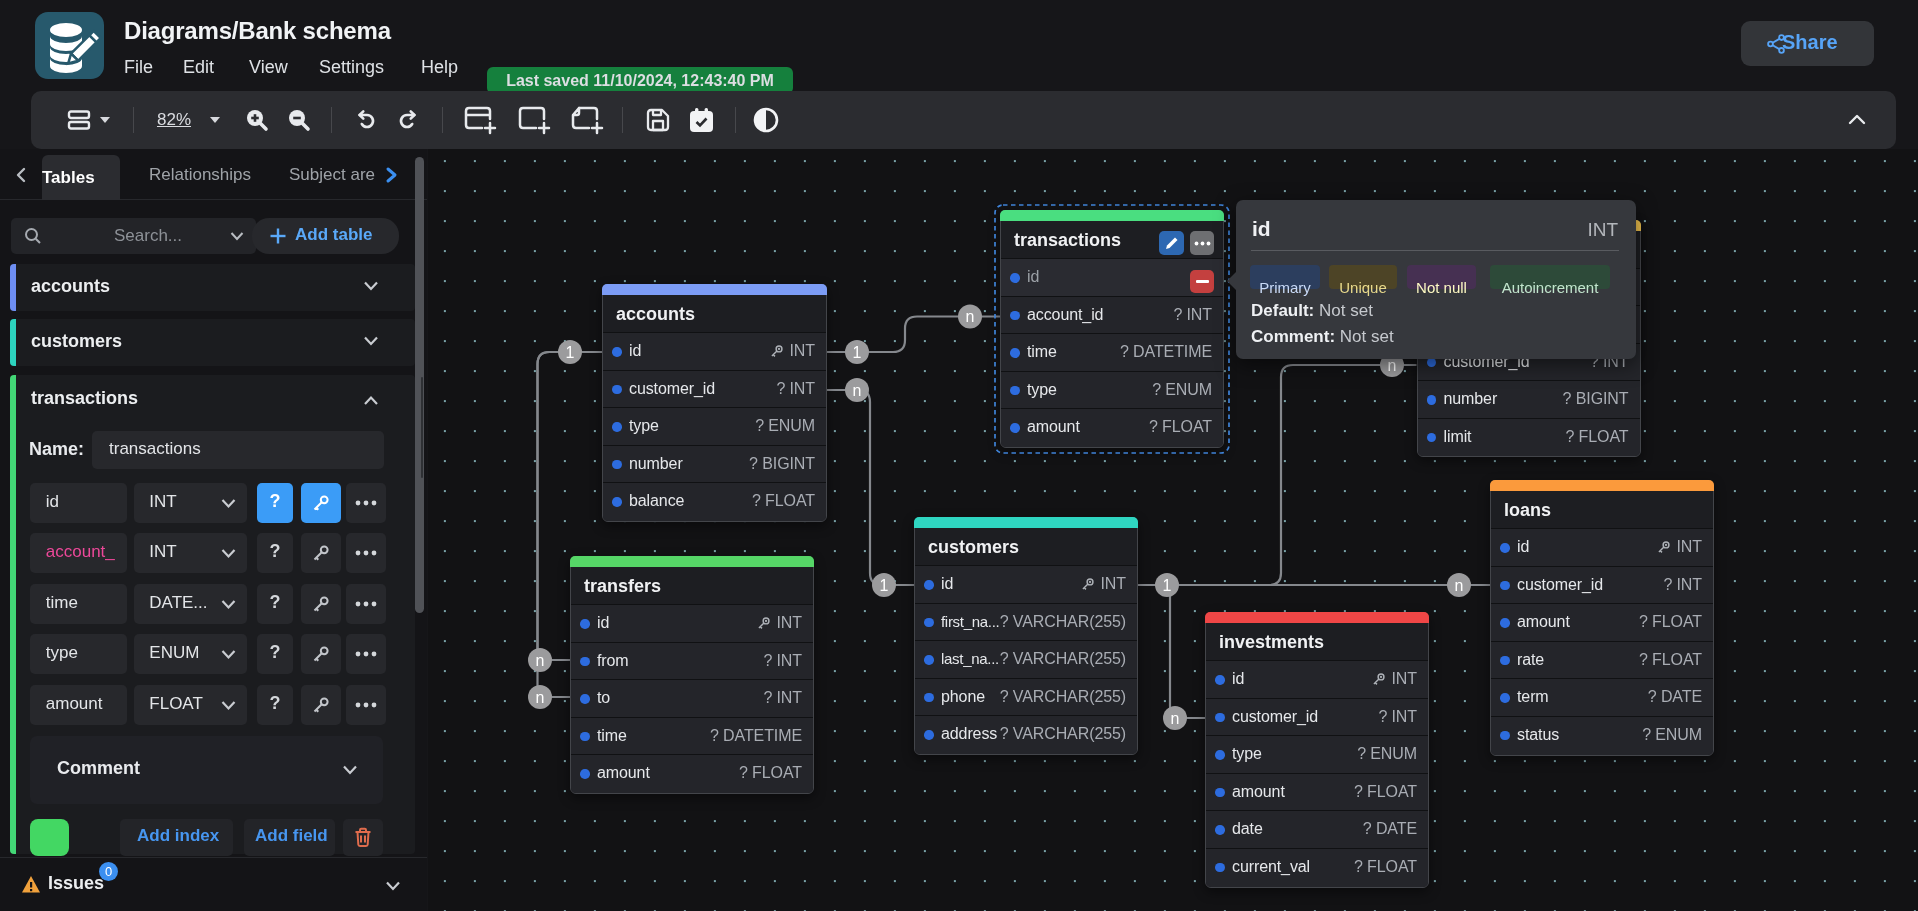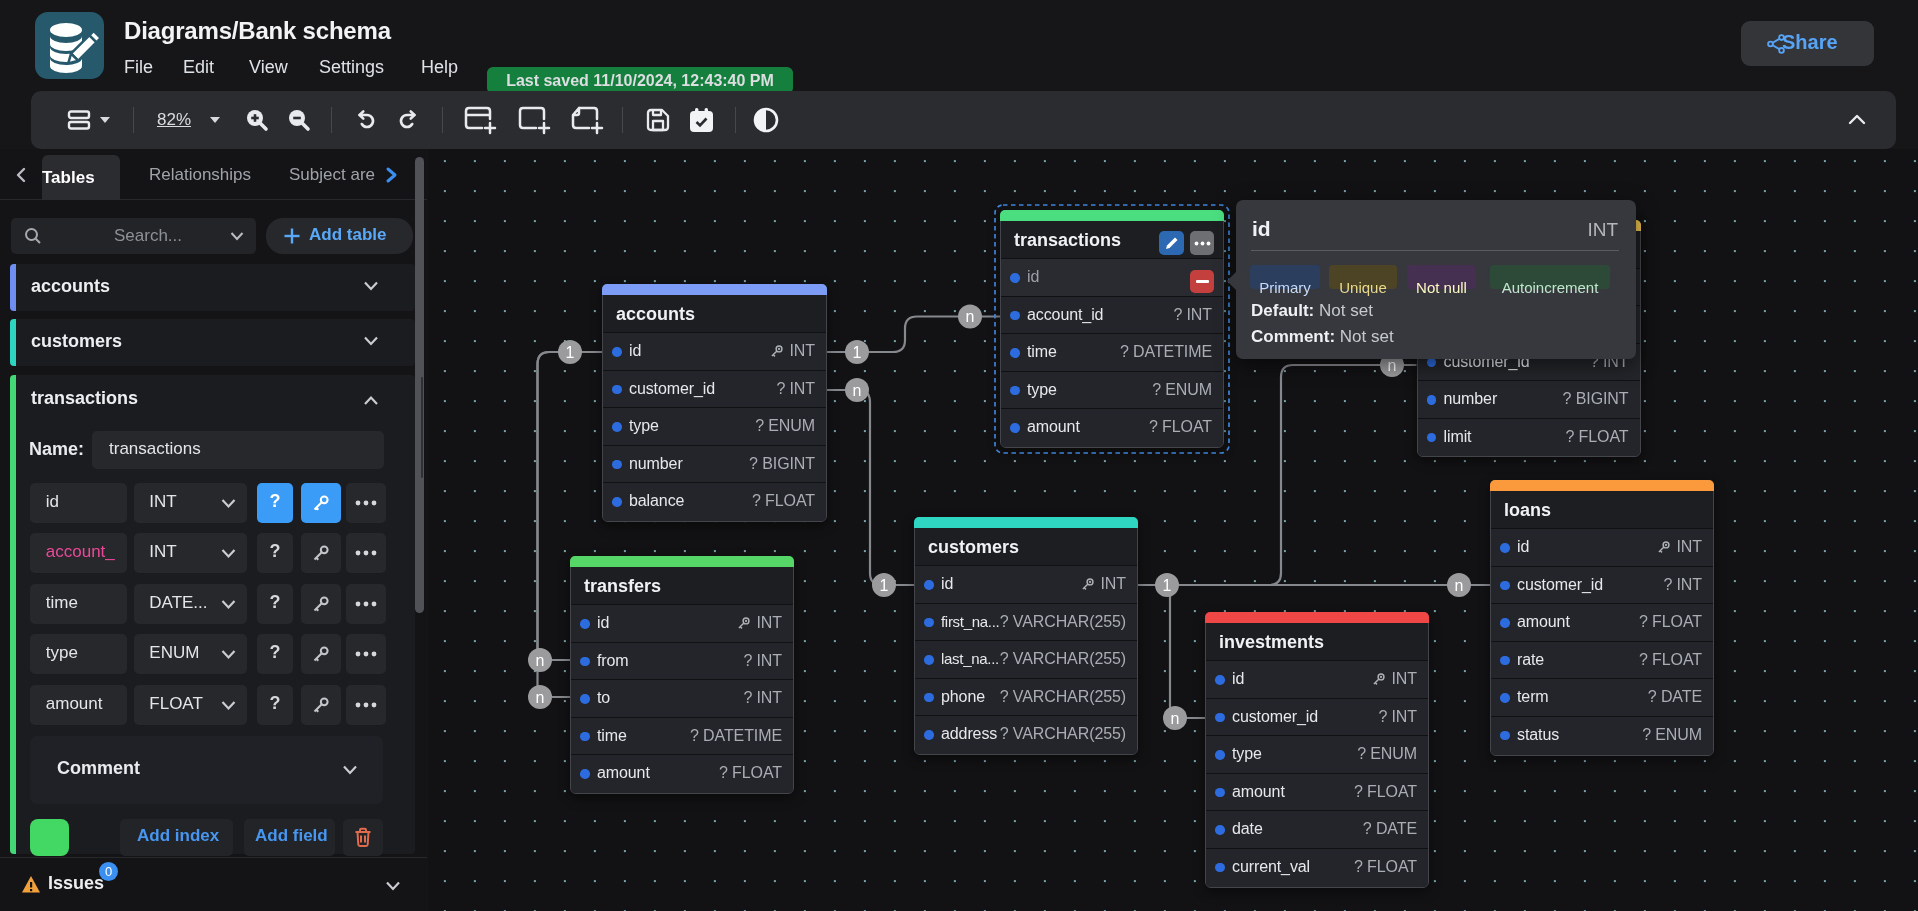--- a/index.html
+++ b/index.html
@@ -21,21 +21,21 @@
 .ticon { position:absolute; top:9px; width:40px; height:40px; display:flex; align-items:center; justify-content:center; }
 
 
 #tabs { position:absolute; left:0; top:149px; width:427px; height:51px; background:#141417; border-bottom:1px solid #27282c; }
 #tab-active { position:absolute; left:42px; top:6px; width:78px; height:45px; background:#2b2c30; border-radius:6px 6px 0 0; color:#ffffff; font-weight:bold; font-size:17px; text-align:left; line-height:45px; }
 .tab { position:absolute; top:0; height:51px; line-height:51px; color:#9fa3a8; font-size:17px; }
 
 
 #sidebar { position:absolute; left:0; top:200px; width:427px; height:657px; background:#141417; }
 #search { position:absolute; left:11px; top:18px; width:245px; height:36px; background:#232428; border-radius:5px; }
-#addtable { position:absolute; left:266px; top:18px; width:147px; height:36px; background:#27282c; border-radius:17px; color:#5aa9f9; font-size:17px; font-weight:bold; }
+#addtable { position:absolute; left:252px; top:18px; width:147px; height:36px; background:#27282c; border-radius:17px; color:#5aa9f9; font-size:17px; font-weight:bold; }
 .acc { position:absolute; left:10px; width:405px; height:47px; background:#1b1c1f; border-radius:4px; }
 .accstrip { position:absolute; left:0; top:0; width:6px; height:47px; border-radius:4px 0 0 4px; }
 .accname { position:absolute; left:21px; top:12px; font-size:18px; font-weight:bold; color:#eceef0; }
 .accchev { position:absolute; right:36px; top:16px; }
 #trx-panel { position:absolute; left:10px; top:175px; width:405px; height:479px; background:#1b1c1f; border-radius:4px; }
 .inbox { position:absolute; background:#27282c; border-radius:5px; color:#e3e5e8; font-size:17px; }
 #scrollthumb { position:absolute; left:415px; top:-43px; width:9px; height:456px; background:#505257; border-radius:5px; }
 
 
 #issues { position:absolute; left:0; top:857px; width:427px; height:54px; background:#141417; border-top:1px solid #27282c; }
@@ -488,21 +488,21 @@
           <span class="fdot"></span>
           <span class="fname">number</span>
           <span class="ftype">? BIGINT</span>
         </div>
     <div class="trow">
           <span class="fdot"></span>
           <span class="fname">limit</span>
           <span class="ftype">? FLOAT</span>
         </div>
   </div>
-  <div class="tnode" style="left:142px;top:407px;width:224px;">
+  <div class="tnode" style="left:142px;top:407px;width:244px;">
     <div class="tbar" style="background:#56d667;"></div>
     <div class="thead">transfers</div>
     <div class="trow">
           <span class="fdot"></span>
           <span class="fname">id</span>
           <span class="ftype"><svg style="vertical-align:-2.5px;margin-right:5px" width="16" height="16" viewBox="0 0 22 22" fill="none" stroke="#aeb2b8" stroke-width="2">
               <circle cx="13.8" cy="8.2" r="4"></circle>
               <circle cx="13.8" cy="8.2" r="0.6"></circle>
               <path d="M10.9 11.1 L4 18 M5.9 16.1 L8.2 18.4 M4 18 L4.4 17.6"></path>
             </svg>INT</span>

